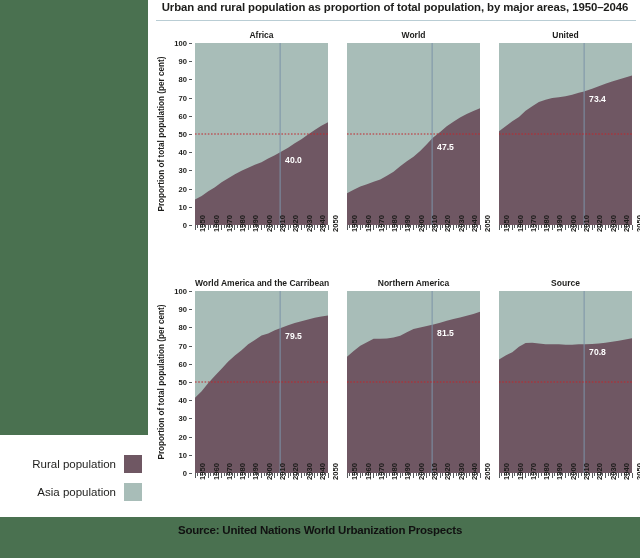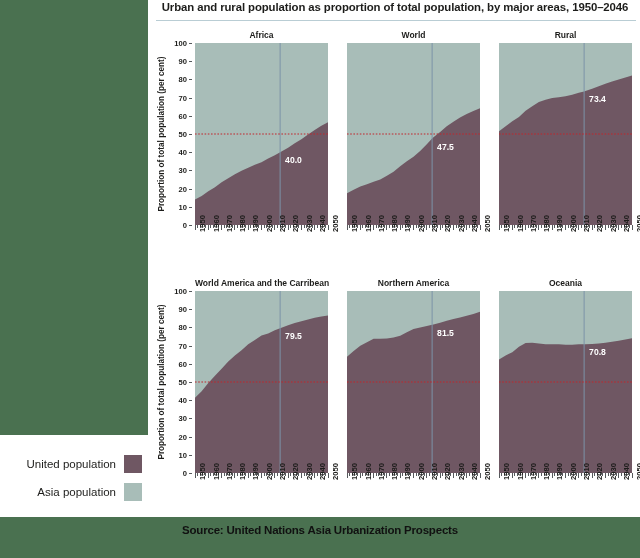--- a/index.html
+++ b/index.html
@@ -275,21 +275,21 @@
         <div class="xtlabel" style="left: 56.4px; top: 7px;">1990</div>
         <div class="xtlabel" style="left: 69.7px; top: 7px;">2000</div>
         <div class="xtlabel" style="left: 83px; top: 7px;">2010</div>
         <div class="xtlabel" style="left: 96.3px; top: 7px;">2020</div>
         <div class="xtlabel" style="left: 109.6px; top: 7px;">2030</div>
         <div class="xtlabel" style="left: 122.9px; top: 7px;">2040</div>
         <div class="xtlabel" style="left: 136.2px; top: 7px;">2050</div>
       </div>
     </div>
     <div class="panel" style="left: 499px; top: 30px; width: 133px;">
-      <div class="panel-title">Rural</div>
+      <div class="panel-title">United</div>
       <div class="plot" style="width: 133px; height: 182px; background: rgb(168, 189, 184);">
         <svg width="133" height="182" viewBox="0 0 133 182">
           <path d="M 0 182.00 L 0.00 88.27 L 6.65 83.36 L 13.30 78.26 L 19.95 73.89 L 26.60 67.70 L 33.25 63.15 L 39.90 58.97 L 46.55 56.78 L 53.20 54.96 L 59.85 54.24 L 66.50 53.14 L 73.15 51.87 L 79.80 49.69 L 85.12 48.41 L 86.45 48.05 L 93.10 45.68 L 99.75 43.13 L 106.40 40.77 L 113.05 38.58 L 119.70 36.58 L 126.35 34.40 L 133.00 32.40 L 133 182 Z" fill="#6f5763"></path>
           <line x1="85.12" x2="85.12" y1="0" y2="182" class="vline"></line>
           <line x1="0" x2="133" y1="91.00" y2="91.00" class="hline50"></line>
           <text x="90.12" y="59.41" class="valtext">73.4</text>
         </svg>
       </div>
       <div class="xticks" style="left: 0px; top: 195px; width: 133px;">
         <div class="xtickmark" style="left: -0.5px; height: 5px;"></div>
@@ -525,21 +525,21 @@
         <div class="xtlabel" style="left: 56.4px; top: 7px;">1990</div>
         <div class="xtlabel" style="left: 69.7px; top: 7px;">2000</div>
         <div class="xtlabel" style="left: 83px; top: 7px;">2010</div>
         <div class="xtlabel" style="left: 96.3px; top: 7px;">2020</div>
         <div class="xtlabel" style="left: 109.6px; top: 7px;">2030</div>
         <div class="xtlabel" style="left: 122.9px; top: 7px;">2040</div>
         <div class="xtlabel" style="left: 136.2px; top: 7px;">2050</div>
       </div>
     </div>
     <div class="panel" style="left: 499px; top: 278px; width: 133px;">
-      <div class="panel-title">Oceania</div>
+      <div class="panel-title">Source</div>
       <div class="plot" style="width: 133px; height: 182px; background: rgb(168, 189, 184);">
         <svg width="133" height="182" viewBox="0 0 133 182">
           <path d="M 0 182.00 L 0.00 68.43 L 6.65 64.43 L 13.30 61.15 L 19.95 55.69 L 26.60 52.05 L 33.25 51.69 L 39.90 52.42 L 46.55 53.14 L 53.20 53.33 L 59.85 53.33 L 66.50 53.87 L 73.15 53.69 L 79.80 53.33 L 85.12 53.14 L 86.45 53.14 L 93.10 52.96 L 99.75 52.42 L 106.40 51.87 L 113.05 50.78 L 119.70 49.87 L 126.35 48.59 L 133.00 47.32 L 133 182 Z" fill="#6f5763"></path>
           <line x1="85.12" x2="85.12" y1="0" y2="182" class="vline"></line>
           <line x1="0" x2="133" y1="91.00" y2="91.00" class="hline50"></line>
           <text x="90.12" y="64.14" class="valtext">70.8</text>
         </svg>
       </div>
       <div class="xticks" style="left: 0px; top: 195px; width: 133px;">
         <div class="xtickmark" style="left: -0.5px; height: 5px;"></div>
@@ -603,22 +603,22 @@
         <div class="xtlabel" style="left: 96.3px; top: 7px;">2020</div>
         <div class="xtlabel" style="left: 109.6px; top: 7px;">2030</div>
         <div class="xtlabel" style="left: 122.9px; top: 7px;">2040</div>
         <div class="xtlabel" style="left: 136.2px; top: 7px;">2050</div>
       </div>
     </div>
   </div>
 
 <div id="legend-root">
     <div class="legend-row" style="left: 12px; top: 455px;">
-      <span class="legend-label">United population</span>
+      <span class="legend-label">Rural population</span>
       <span class="legend-swatch" style="background: rgb(111, 87, 99);"></span>
     </div>
     <div class="legend-row" style="left: 12px; top: 483px;">
       <span class="legend-label">Asia population</span>
       <span class="legend-swatch" style="background: rgb(168, 189, 184);"></span>
     </div>
   </div>
 
-<div id="source">Source: United Nations Asia Urbanization Prospects</div>
+<div id="source">Source: United Nations World Urbanization Prospects</div>
 
 </body></html>

